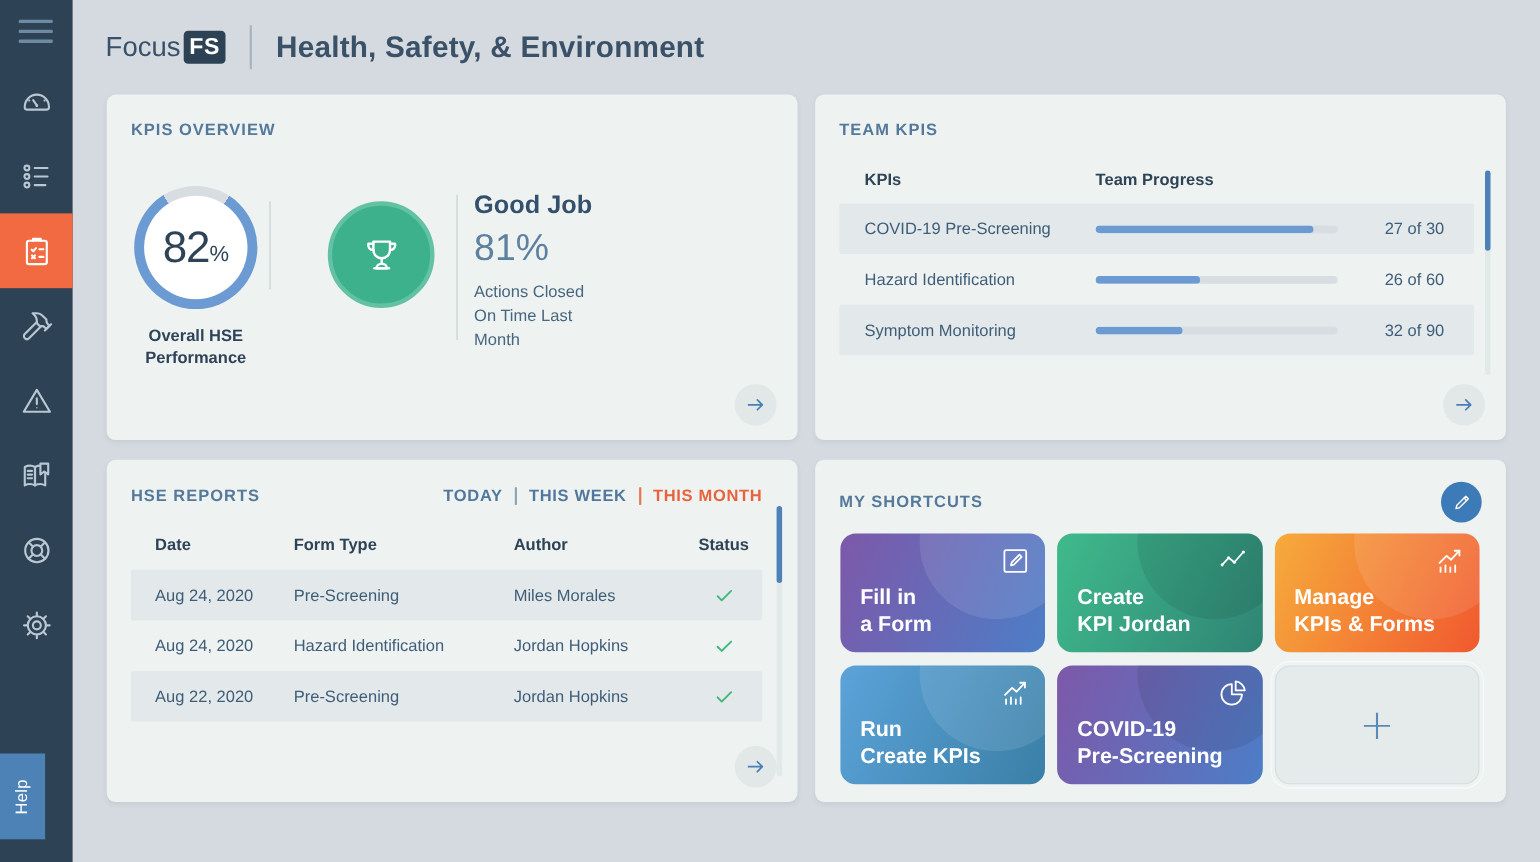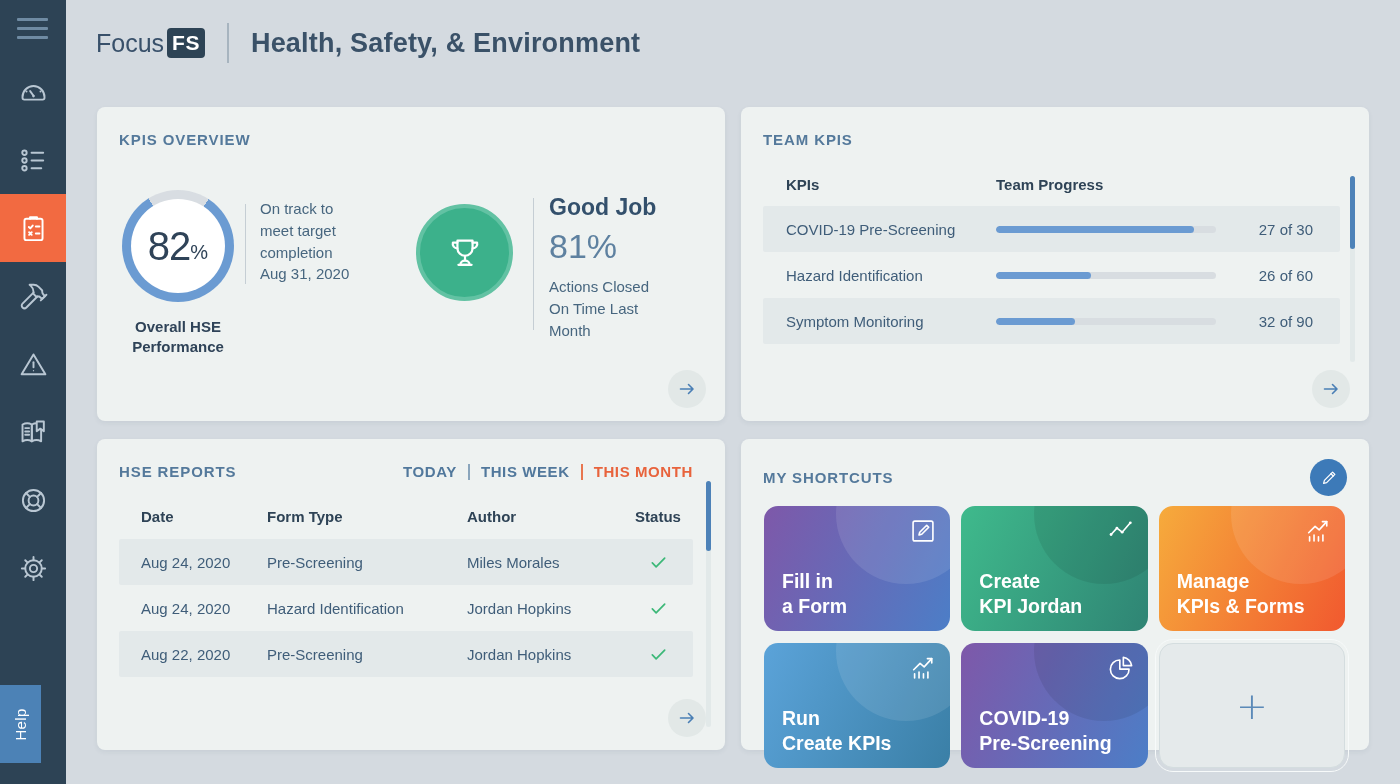--- a/index.html
+++ b/index.html
@@ -12,21 +12,21 @@
   .hamburger { position:absolute; top:18px; left:17px; width:31px; cursor:pointer; }
   .hamburger span { display:block; height:3px; background:#6f8ba3; margin-bottom:6px; border-radius:1px; }
   .side-nav { position:absolute; top:58px; left:0; width:66px; }
   .nav-item { height:68px; display:flex; align-items:center; justify-content:center; color:#b9c7d3; cursor:pointer; }
   .nav-item.active { background:#f26a41; color:#ffffff; }
   .nav-item svg { width:31px; height:31px; }
   .help-tab { position:absolute; left:0; bottom:21px; width:41px; height:78px; background:#4c82b6; display:flex; align-items:center; justify-content:center; cursor:pointer; }
   .help-tab span { transform:rotate(-90deg); color:#fff; font-size:15px; letter-spacing:.3px; }
 
   
-  .main { flex:1; display:flex; flex-direction:column;gap:21px; }
+  .main { flex:1; display:flex; flex-direction:column; }
   .topbar { height:86px; display:flex; align-items:center; padding-left:30px; }
   .logo { display:flex; align-items:center; }
   .logo-text { font-size:25px; color:#38506a; }
   .logo-badge { background:#2d4355; color:#fff; font-weight:bold; font-size:21px; padding:3px 5px; border-radius:4px; margin-left:3px; letter-spacing:.5px; }
   .top-divider { width:2px; height:40px; background:#a7b4bf; margin:0 22px; }
   .page-title { font-size:27px; font-weight:bold; color:#3a5168; letter-spacing:.2px; }
 
   .grid { display:grid; grid-template-columns:628px 628px; grid-template-rows:314px 311px; gap:18px 16px; padding:0 31px; }
   .card { background:#eef2f1; border-radius:8px; position:relative; box-shadow:0 2px 5px rgba(45,67,85,.07); }
   .card-title { padding:24px 22px 0 22px; color:#54799b; font-size:15px; font-weight:bold; letter-spacing:.9px; }
@@ -80,21 +80,21 @@
   .hse-row { display:grid; grid-template-columns:126px 200px 156px 70px; align-items:center; height:46px; padding-left:22px; border-radius:2px; color:#3f5d79; font-size:15px; cursor:pointer; }
   .hse-row.stripe { background:#e3e9ea; }
   .cell-status { display:flex; justify-content:center; }
   .cell-status svg { width:19px; height:19px; }
 
   
   .ms-top { display:flex; align-items:center; padding:20px 22px 0 22px; }
   .edit-btn { margin-left:auto; width:37px; height:37px; border-radius:50%; background:#3d7ab8; display:flex; align-items:center; justify-content:center; cursor:pointer; }
   .edit-btn svg { width:18px; height:18px; }
   .tiles { display:grid; grid-template-columns:repeat(3,1fr); gap:12px 11px; margin:10px 24px 0 23px; }
-  .tile { height:125px; border-radius:14px; position:relative; overflow:hidden; cursor:pointer; color:#fff; }
+  .tile { height:108px; border-radius:14px; position:relative; overflow:hidden; cursor:pointer; color:#fff; }
   .tile::before { content:''; position:absolute; width:140px; height:140px; border-radius:50%; top:-62px; right:-26px; background:rgba(255,255,255,.10); }
   .tile.dark-deco::before { background:rgba(0,0,0,.08); }
   .tile-label { position:absolute; left:18px; bottom:13px; font-size:19.5px; font-weight:bold; line-height:1.25; }
   .tile-icon { position:absolute; top:11px; right:13px; }
   .tile-icon svg { width:28px; height:28px; }
   .tile.add { background:#e5eaeb; border:1px solid #d4dddf; outline:1px solid #f7fafa; outline-offset:3px; display:flex; align-items:center; justify-content:center; overflow:visible; }
   .tile.add::before { display:none; }
   .tile-plus { color:#5b8ab8; font-size:38px; font-weight:300; line-height:1; font-family:"DejaVu Sans", sans-serif; }
 </style>
 </head>
@@ -200,26 +200,20 @@
                 <span class="donut-val">82</span>
                   <span class="donut-unit">%</span>
               </div>
             </div>
             <div class="donut-label">
               <div>Overall HSE</div>
               <div>Performance</div>
             </div>
           </div>
           <div class="vdiv d1"></div>
-          <div class="ko-note">
-            <div>On track to</div>
-            <div>meet target</div>
-            <div>completion</div>
-            <div>Aug 31, 2020</div>
-          </div>
           <div class="award-circle">
             <svg viewBox="0 0 32 32" fill="none" stroke="#ffffff" stroke-width="1.6" stroke-linecap="round" stroke-linejoin="round">
               <path d="M10.5 7h11v5.5a5.5 5.5 0 0 1-11 0z"></path>
               <path d="M10.5 8.4H7.2a3.3 3.3 0 0 0 3.3 4.2M21.5 8.4h3.3a3.3 3.3 0 0 1-3.3 4.2"></path>
               <path d="M16 18v3.2"></path>
               <path d="M12.6 24.6c0-1.8 1.5-3 3.4-3s3.4 1.2 3.4 3z"></path>
               <path d="M11.2 24.6h9.6"></path>
             </svg>
           </div>
           <div class="vdiv d2"></div>

